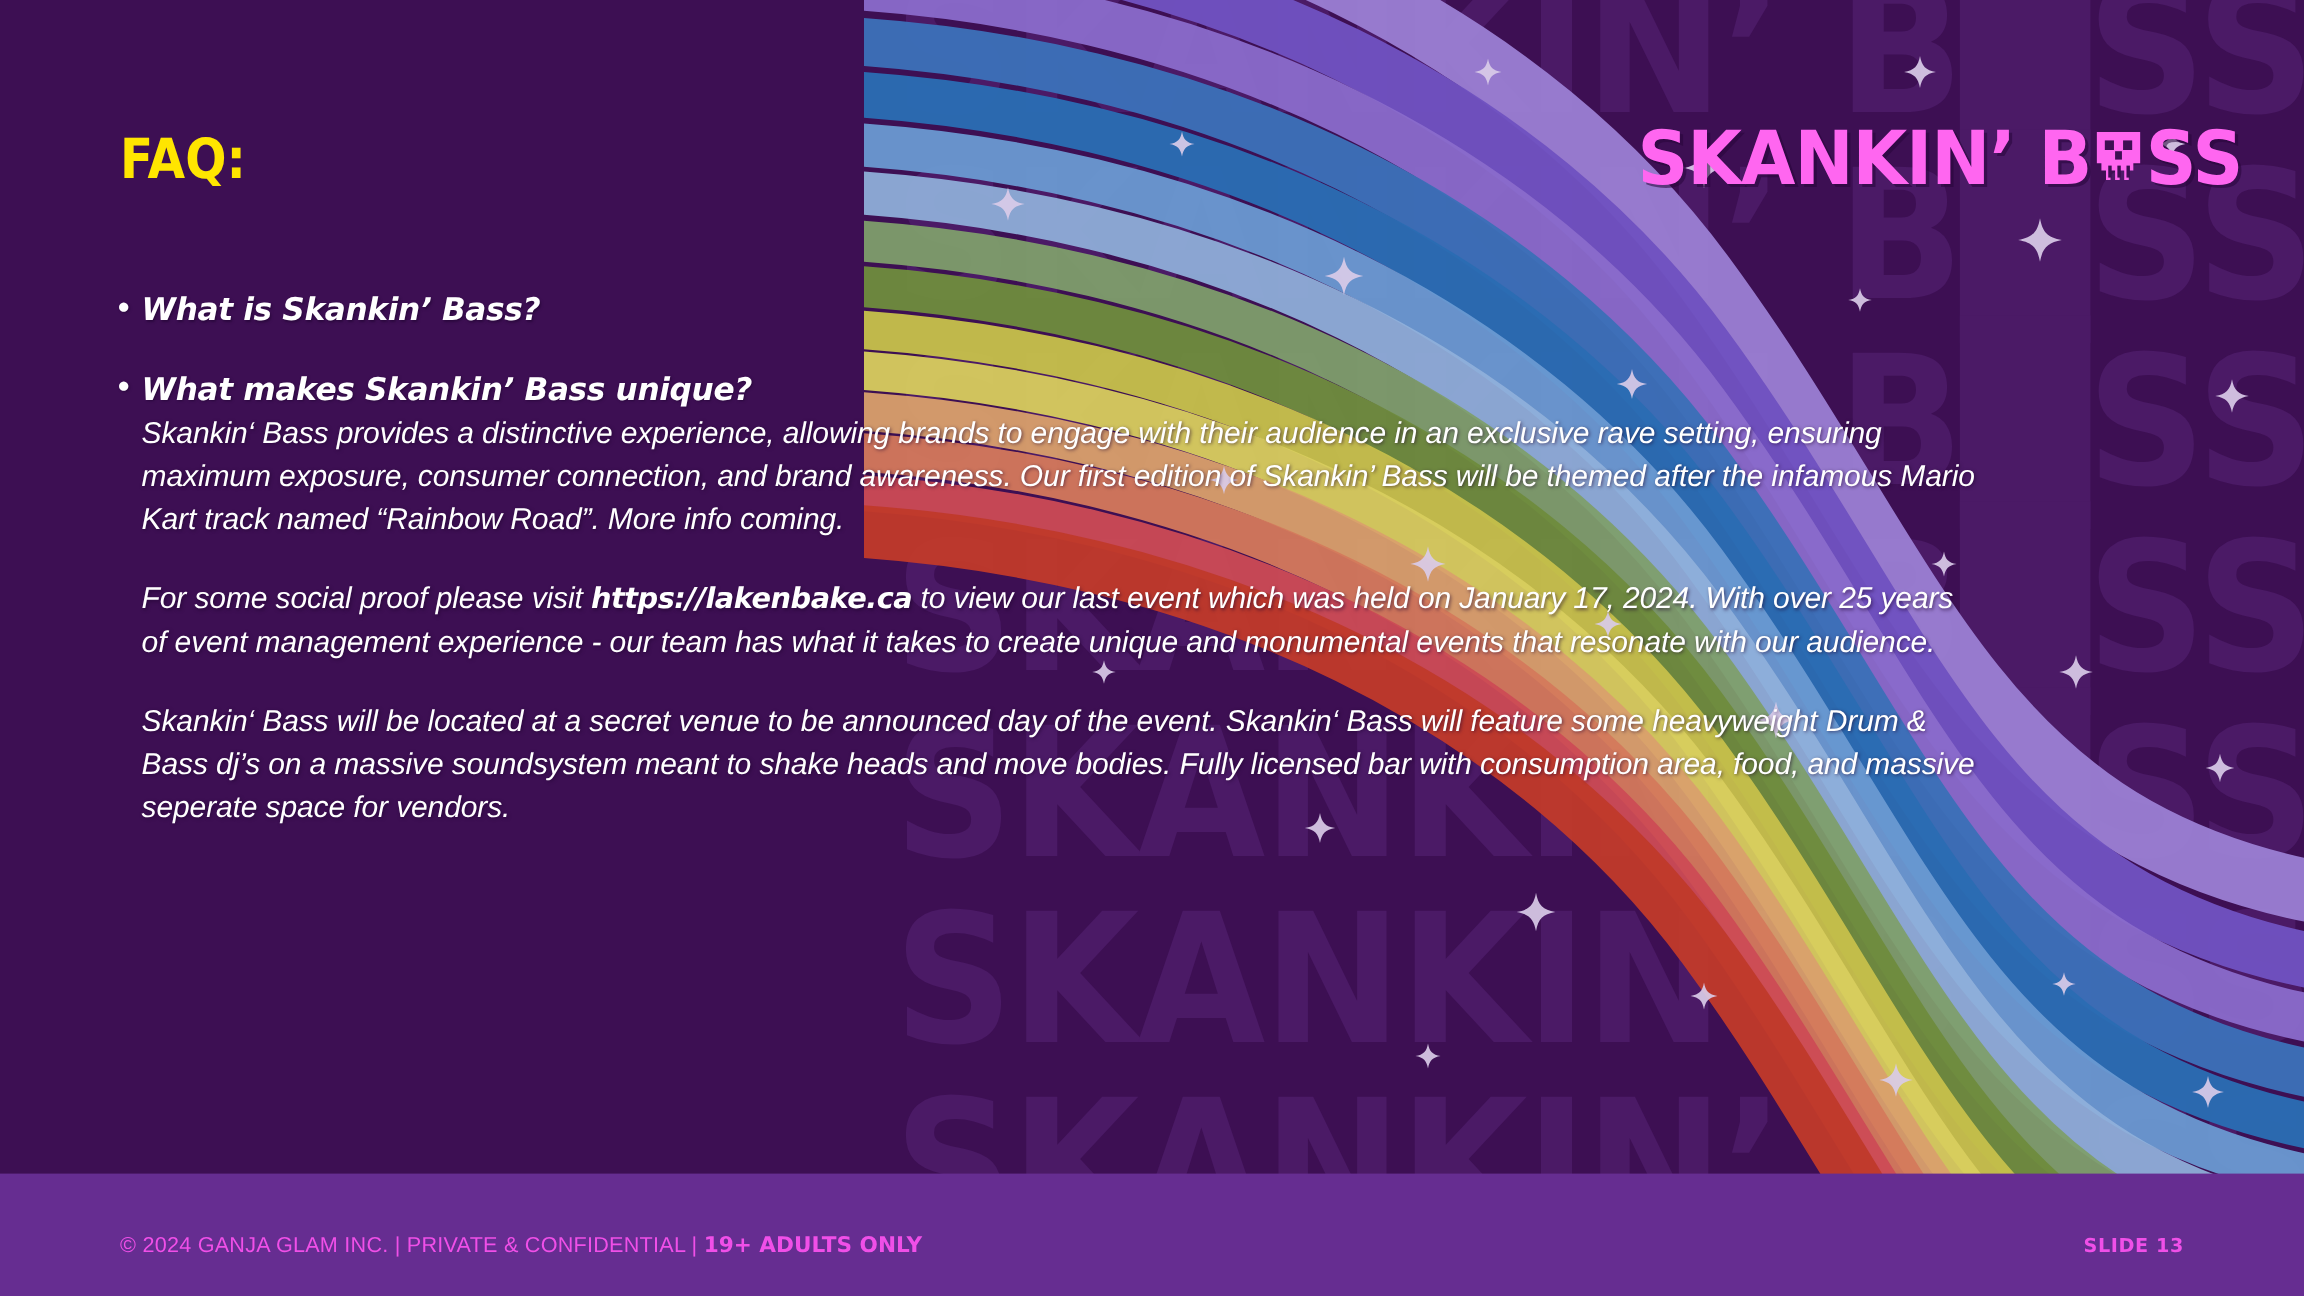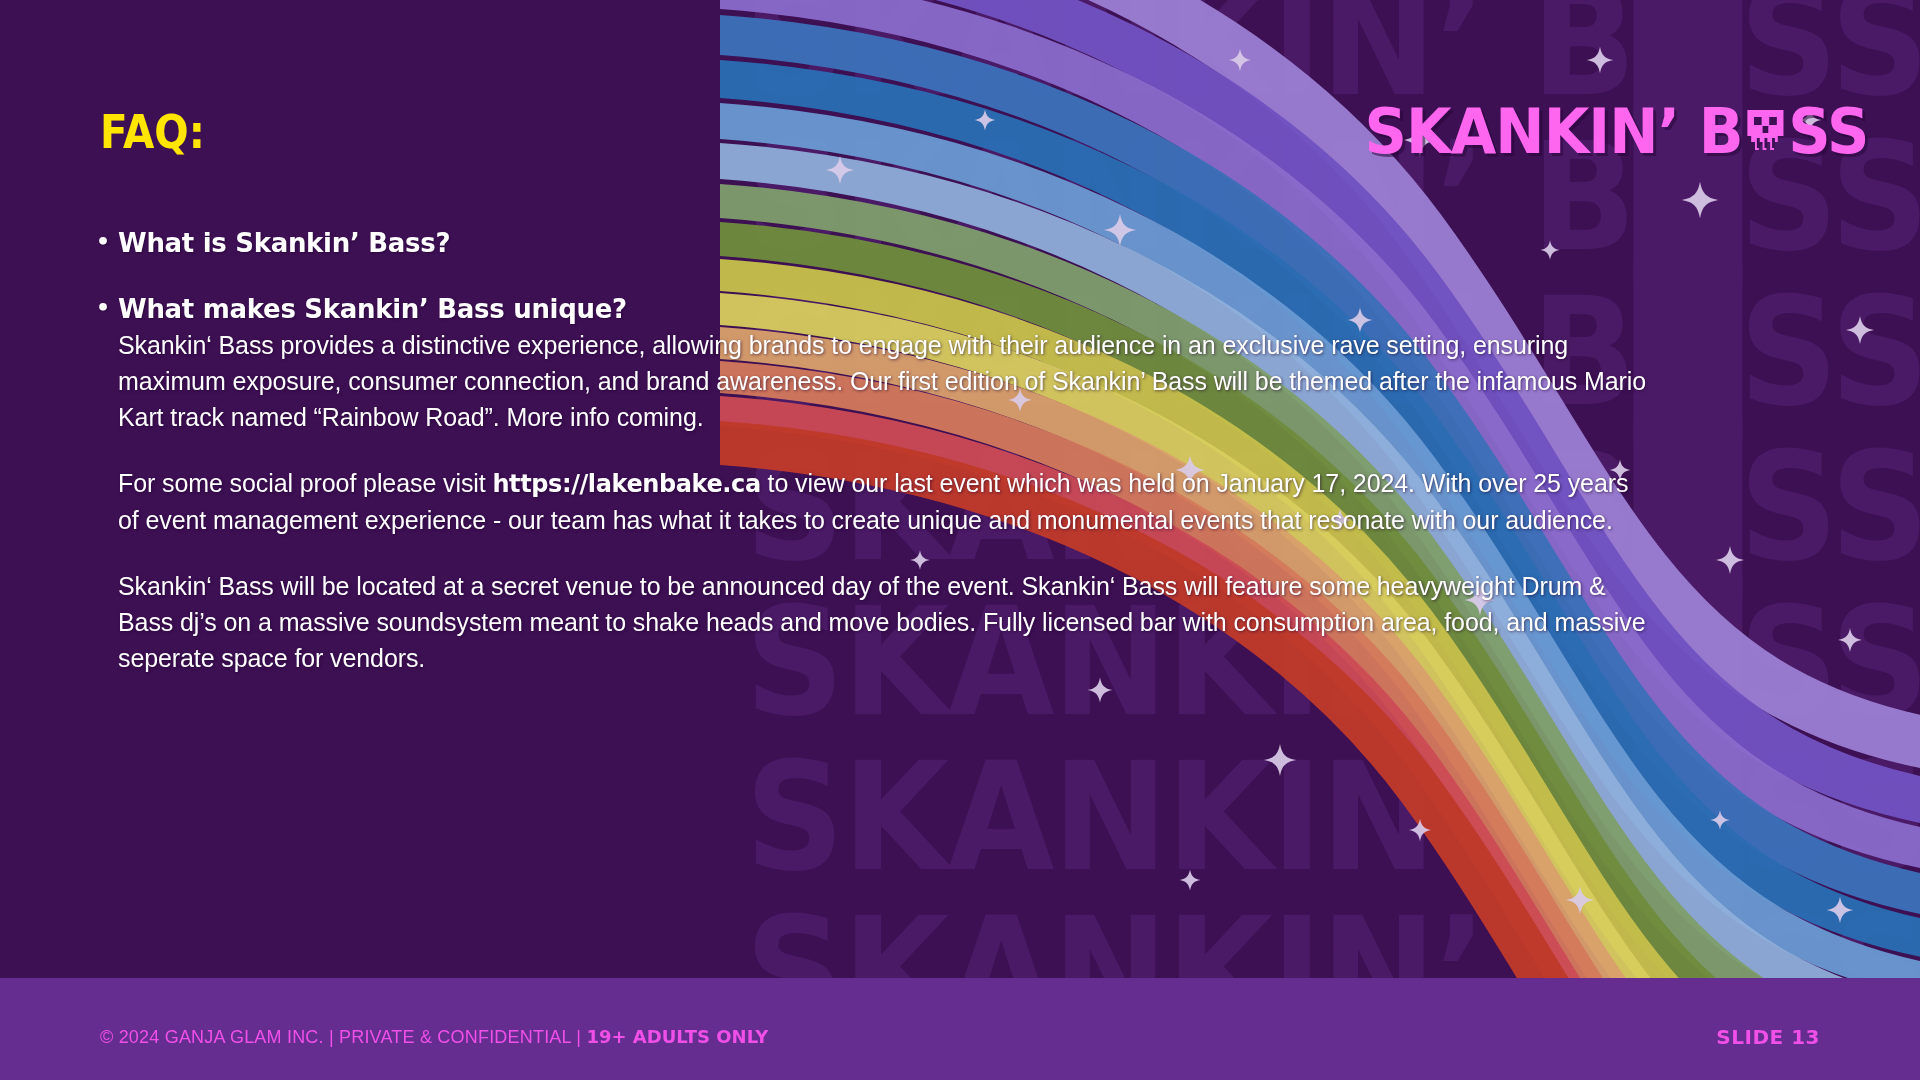--- a/index.html
+++ b/index.html
@@ -82,22 +82,23 @@
     width:46px; height:48px;
     position:relative;
     margin:0 1px;
     vertical-align:middle;
   }
   .skull-glyph svg { display:block; }
 
   
   .faq-body {
     position:absolute;
-    left:96px; top:225px;
+    left:96px; top:241px;
     width:1580px;
+    font-style:italic;
   }
   .faq-item { margin-bottom:30px; }
   .faq-q {
     font-family:"DejaVu Sans", sans-serif;
     font-weight:bold;
     font-size:26px;
     color:#FFFFFF;
     letter-spacing:-0.3px;
     line-height:36px;
     text-shadow:1px 1px 2px rgba(30,4,45,0.55);
@@ -149,21 +150,21 @@
   }
   .footer-left b {
     font-family:"DejaVu Sans", sans-serif;
     font-weight:bold;
     font-size:18px;
     letter-spacing:0px;
   }
   .footer-right {
     font-family:"DejaVu Sans", sans-serif;
     font-weight:bold;
-    font-size:20px;
+    font-size:16px;
     letter-spacing:0.5px;
     color:#F04FE8;
     white-space:nowrap;
   }
 </style>
 </head>
 <body>
 
 <div id="slide">
 

